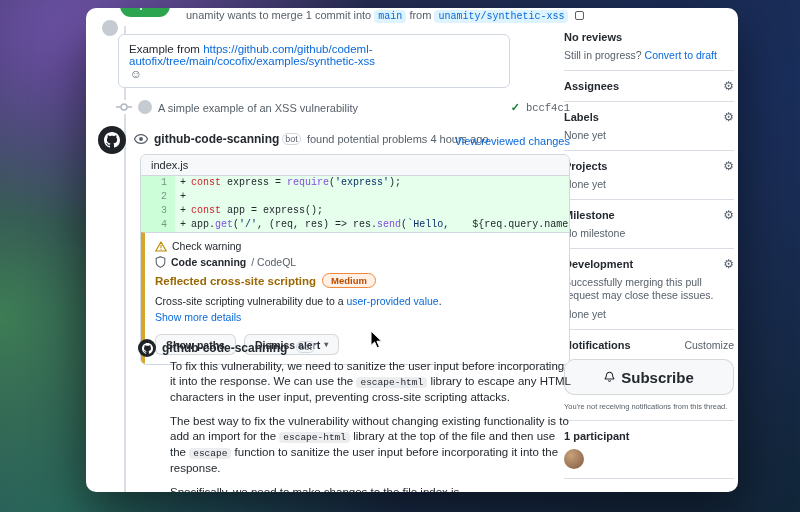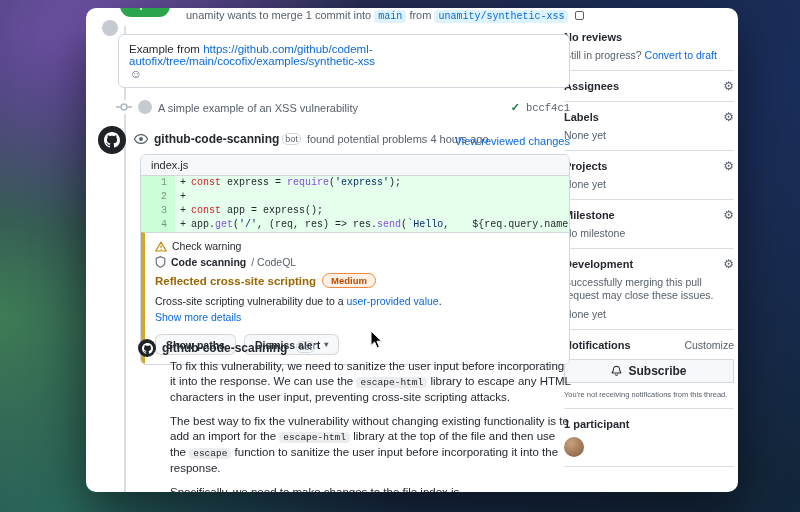--- a/index.html
+++ b/index.html
@@ -35,21 +35,21 @@
   .branch-chip {
     font-family:"Liberation Mono", monospace; font-size:10px; color:#0969da;
     background:#ddf4ff; border-radius:4px; padding:1px 4px;
   }
   .copy-icon { display:inline-block; width:9px; height:9px; border:1px solid #57606a; border-radius:2px; position:relative; top:1px; margin-left:3px; }
 
   .top-avatar { position:absolute; left:2px; top:12px; width:16px; height:16px; border-radius:50%; background:#c6cbd1; z-index:2; }
 
   
   .comment-box {
-    position:absolute; left:18px; top:26px; width:452px; height:54px;
+    position:absolute; left:18px; top:26px; width:392px; height:54px;
     border:1px solid #d0d7de; border-radius:6px; background:#fff; z-index:1;
     padding:8px 10px; font-size:11.5px;
   }
   .comment-box a, .link { color:#0969da; text-decoration:none; }
   .reaction-btn {
     position:absolute; left:8px; bottom:5px; width:18px; height:16px;
     color:#57606a; font-size:12px; line-height:14px; text-align:center;
     border:0; background:transparent; cursor:pointer;
   }
 
@@ -123,23 +123,23 @@
   .side-section { padding:9px 0; border-bottom:1px solid #d8dee4; }
   .side-section:last-child { border-bottom:0; }
   .side-title-row { display:flex; justify-content:space-between; align-items:center; }
   .side-title { font-size:11px; font-weight:700; color:#24292f; }
   .gear { color:#57606a; font-size:12px; line-height:12px; cursor:pointer; background:none; border:0; }
   .side-empty { margin-top:6px; color:#57606a; font-size:10.5px; }
   .side-hint { margin-top:6px; color:#57606a; font-size:10.5px; }
   .dev-desc { margin-top:6px; color:#57606a; font-size:10.5px; line-height:13px; }
   .customize { font-size:10.5px; color:#57606a; cursor:pointer; background:none; border:0; font-family:inherit; }
   .subscribe-btn {
-    margin-top:8px; width:100%; height:24px; display:flex; align-items:center; justify-content:center; gap:6px;
-    background:#f6f8fa; border:1px solid rgba(27,31,36,.15); border-radius:0;
-    font-size:12px; font-weight:600; color:#24292f; cursor:pointer; font-family:inherit;
+    margin-top:8px; width:100%; height:36px; display:flex; align-items:center; justify-content:center; gap:6px;
+    background:#f6f8fa; border:1px solid rgba(27,31,36,.15); border-radius:10px;
+    font-size:15px; font-weight:600; color:#24292f; cursor:pointer; font-family:inherit;
   }
   .notif-note { margin-top:7px; font-size:7.5px; color:#57606a; white-space:nowrap; overflow:hidden; }
   .participant-avatar { margin-top:7px; width:20px; height:20px; border-radius:50%;
     background:radial-gradient(circle at 35% 30%, #c9a17c, #7f5a3e); cursor:pointer; }
 
   svg { display:block; }
   .cursor { position:absolute; left:370px; top:330px; z-index:50; pointer-events:none; }
 </style>
 </head>
 <body>

